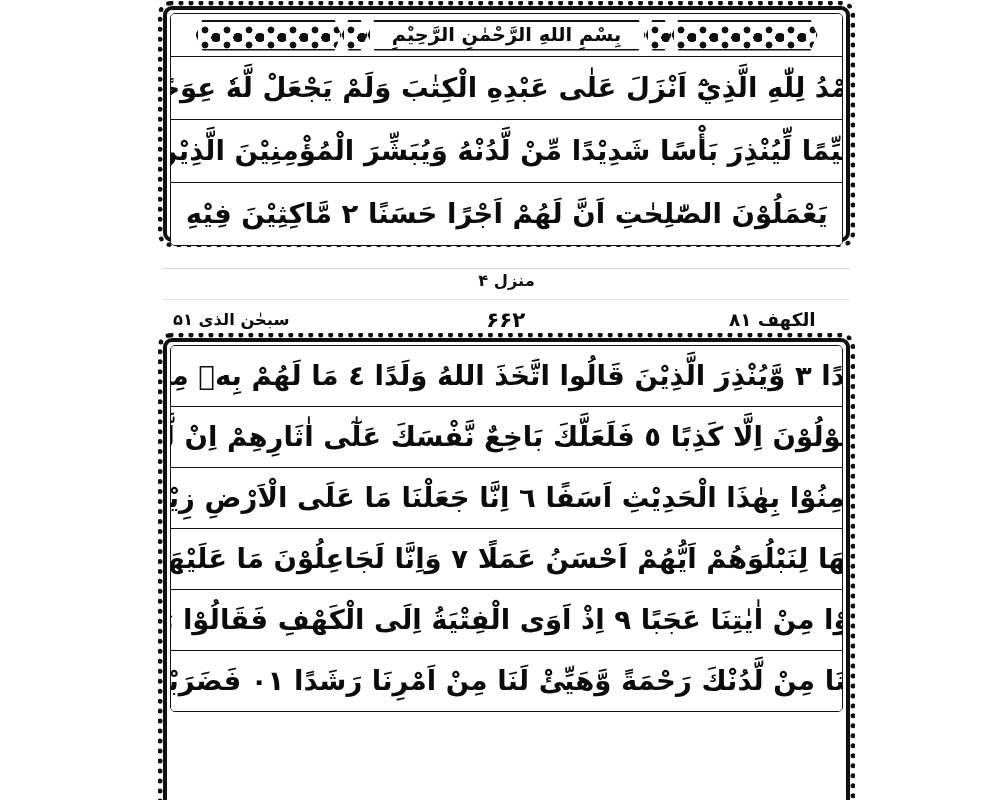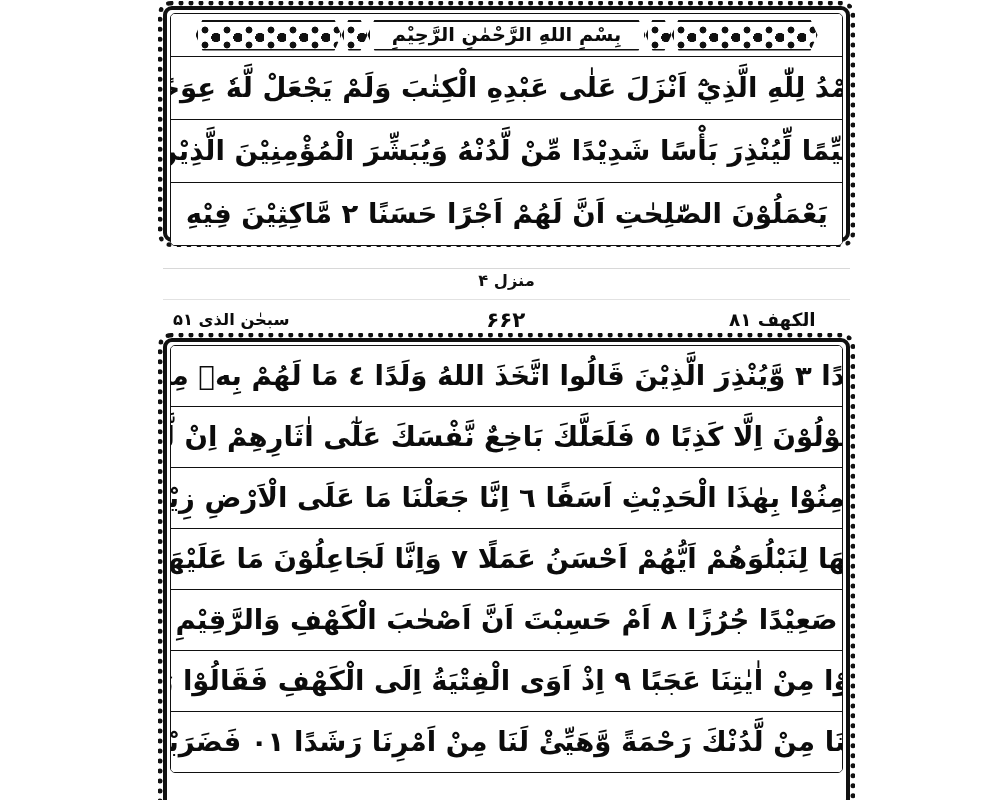--- a/index.html
+++ b/index.html
@@ -261,23 +261,20 @@
       <div class="ayah-line">
         <div class="arabic">يَّقُوْلُوْنَ اِلَّا كَذِبًا ٥ فَلَعَلَّكَ بَاخِعٌ نَّفْسَكَ عَلٰٓى اٰثَارِهِمْ اِنْ لَّمْ</div>
       </div>
       <div class="ayah-line">
         <div class="arabic">يُؤْمِنُوْا بِهٰذَا الْحَدِيْثِ اَسَفًا ٦ اِنَّا جَعَلْنَا مَا عَلَى الْاَرْضِ زِيْنَةً</div>
       </div>
       <div class="ayah-line">
         <div class="arabic">لَّهَا لِنَبْلُوَهُمْ اَيُّهُمْ اَحْسَنُ عَمَلًا ٧ وَاِنَّا لَجَاعِلُوْنَ مَا عَلَيْهَا</div>
       </div>
       <div class="ayah-line">
-        <div class="arabic">صَعِيْدًا جُرُزًا ٨ اَمْ حَسِبْتَ اَنَّ اَصْحٰبَ الْكَهْفِ وَالرَّقِيْمِ</div>
-      </div>
-      <div class="ayah-line">
         <div class="arabic">كَانُوْا مِنْ اٰيٰتِنَا عَجَبًا ٩ اِذْ اَوَى الْفِتْيَةُ اِلَى الْكَهْفِ فَقَالُوْا رَبَّنَآ</div>
       </div>
       <div class="ayah-line">
         <div class="arabic">اٰتِنَا مِنْ لَّدُنْكَ رَحْمَةً وَّهَيِّئْ لَنَا مِنْ اَمْرِنَا رَشَدًا ١٠ فَضَرَبْنَا</div>
       </div>
     </div>
   </div>
 
 </div>
 

